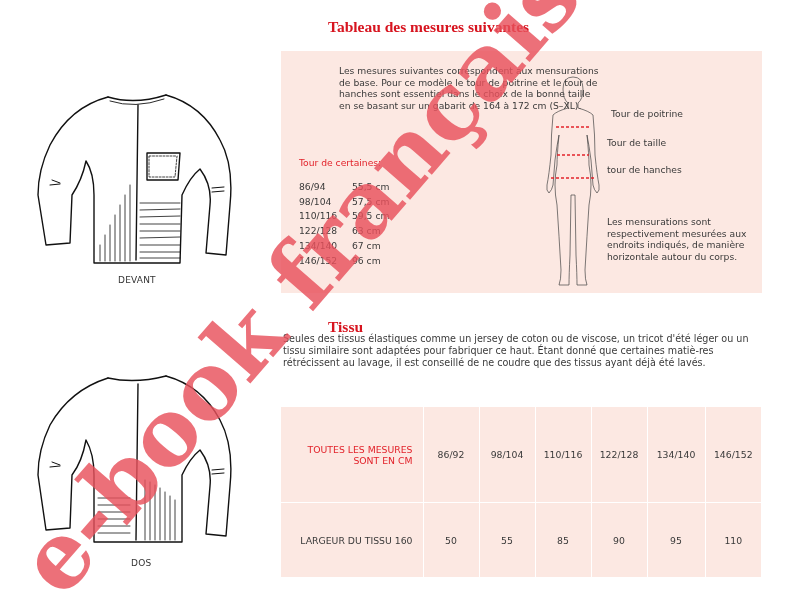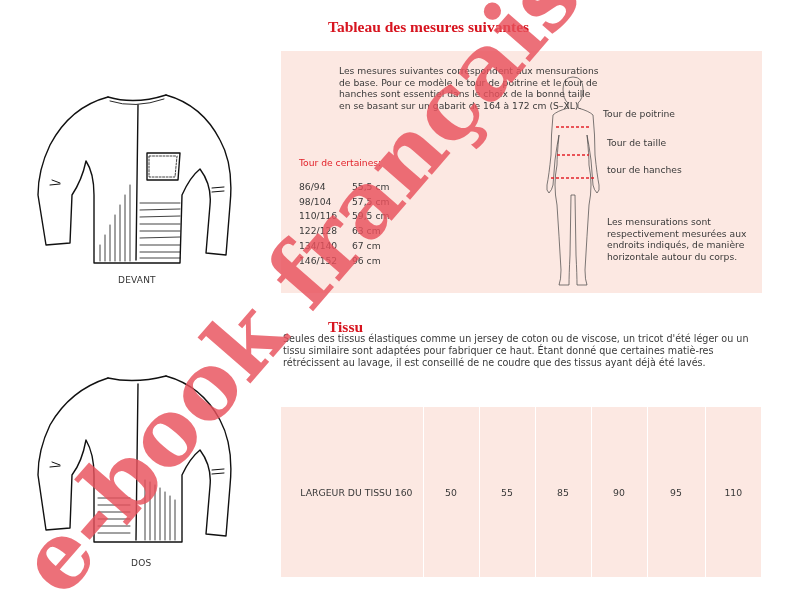--- a/index.html
+++ b/index.html
@@ -136,40 +136,52 @@
       <g fill="none" stroke="#444" stroke-width="0.7" stroke-linejoin="round">
         <path d="M30 2 Q20 2 20 14 Q20 24 25 28 L25 33 Q14 36 10 40 Q8 60 8 80 Q6 100 4 110 Q3 116 6 118 Q9 115 10 110 L12 85 Q14 70 16 60 Q14 80 14 90 Q10 110 14 130 Q16 160 18 195 Q18 205 16 210 L26 210 Q26 200 27 180 L28 120 L32 120 L33 180 Q34 200 34 210 L44 210 Q42 205 42 195 Q44 160 46 130 Q50 110 46 90 Q46 80 44 60 Q46 70 48 85 L50 110 Q51 115 54 118 Q57 116 56 110 Q54 100 52 80 Q52 60 50 40 Q46 36 35 33 L35 28 Q40 24 40 14 Q40 2 30 2 Z"></path>
       </g>
       <g stroke="#e2232b" stroke-width="1.3" stroke-dasharray="3 2">
         <line x1="13" y1="52" x2="47" y2="52"></line>
         <line x1="14" y1="80" x2="46" y2="80"></line>
         <line x1="8" y1="103" x2="52" y2="103"></line>
       </g>
     </svg>
   </div>
-  <span class="fig-label" style="left:322px; top:57px;">Tour de poitrine</span>
+  <span class="fig-label" style="left:330px; top:57px;">Tour de poitrine</span>
   <span class="fig-label" style="left:326px; top:86px;">Tour de taille</span>
   <span class="fig-label" style="left:326px; top:113px;">tour de hanches</span>
   <p class="fig-note">Les mensurations sont respectivement mesurées aux endroits indiqués, de manière horizontale autour du corps.</p>
 </div>
 
 <h2 class="h-title" style="left:284px; top:318px; font-size:15.5px;">Tissu</h2>
 <p class="tissu-text">Seules des tissus élastiques comme un jersey de coton ou de viscose, un tricot d'été léger ou un tissu similaire sont adaptées pour fabriquer ce haut. Étant donné que certaines matiè-res rétrécissent au lavage, il est conseillé de ne coudre que des tissus ayant déjà été lavés.</p>
 
 <table class="fabric-table">
   <colgroup>
     <col style="width:142px">
       <col style="width:56px">
       <col style="width:56px">
       <col style="width:56px">
       <col style="width:56px">
       <col style="width:58px">
       <col style="width:56px">
   </colgroup>
   <tbody>
+      <tr style="height:49px;">
+    <td class="rowhead corner">
+      <div>TOUTES LES MESURES</div>
+      <div>SONT EN CM</div>
+    </td>
+    <td>86/92</td>
+    <td>98/104</td>
+    <td>110/116</td>
+    <td>122/128</td>
+    <td>134/140</td>
+    <td>146/152</td>
+  </tr>
   <tr style="height:38px;">
     <td class="rowhead">LARGEUR DU TISSU 160</td>
     <td>50</td>
     <td>55</td>
     <td>85</td>
     <td>90</td>
     <td>95</td>
     <td>110</td>
   </tr>
 </tbody>

